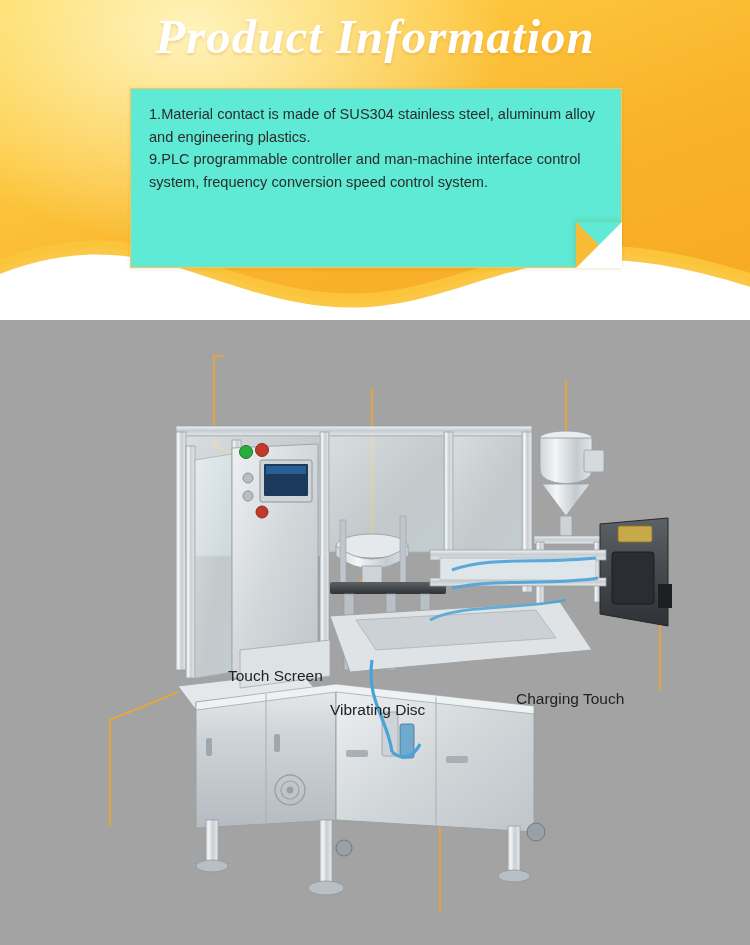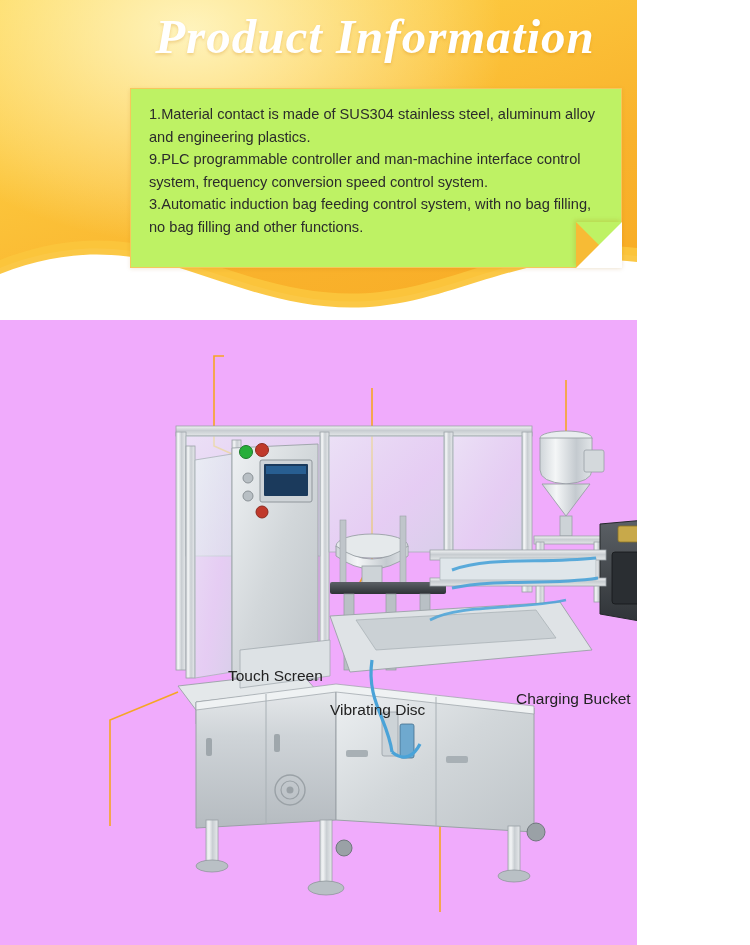--- a/index.html
+++ b/index.html
@@ -8,21 +8,21 @@
   }
   body {
     width: 750px;
     height: 945px;
     font-family: "Liberation Sans", sans-serif;
     background: #ffffff;
     overflow: hidden;
   }
   .page {
     position: relative;
-    width: 637px;
+    width: 750px;
     height: 945px;
     overflow: hidden;
   }
 
   
   .banner {
     position: absolute;
     left: 0; top: 0;
     width: 750px;
     height: 320px;
@@ -56,21 +56,21 @@
     letter-spacing: 1px;
     text-shadow: 0 2px 3px rgba(200,120,0,0.25);
   }
 
   
   .card {
     position: absolute;
     left: 130px; top: 88px;
     width: 490px;
     height: 178px;
-    background: #bef264;
+    background: #5eead4;
     border: 1px solid #f6c85b;
     box-shadow: 0 1px 4px rgba(170,110,0,0.15);
   }
   .card-fold {
     position: absolute;
     right: -1px;
     bottom: -1px;
     width: 0; height: 0;
     border-left: 46px solid #f7bb35;
     border-top: 46px solid transparent;
@@ -93,21 +93,21 @@
     color: #2b2b2b;
   }
   .card-text p { margin: 0; }
 
   
   .product-area {
     position: absolute;
     left: 0; top: 320px;
     width: 750px;
     height: 625px;
-    background: #f0abfc;
+    background: #a3a3a3;
   }
   .machine-svg { position: absolute; left: 0; top: 0; }
 
   .callout-label {
     position: absolute;
     font-size: 15.5px;
     color: #222222;
     white-space: nowrap;
     line-height: 20px;
   }
@@ -128,21 +128,20 @@
     <svg class="banner-wave" viewBox="0 0 770 90" preserveAspectRatio="none">
       <path d="M0,34 C70,4 130,4 196,26 C258,46 318,70 390,62 C462,54 520,18 596,16 C660,14 720,30 770,46 L770,90 L0,90 Z" fill="#ffffff"></path>
       <path d="M0,26 C70,-4 130,-4 196,18 C258,38 318,62 390,54 C462,46 520,10 596,8 C660,6 720,22 770,38 L770,52 C720,36 660,20 596,22 C520,24 462,60 390,68 C318,76 258,52 196,32 C130,10 70,10 0,40 Z" fill="#fbc53c" opacity="0.95"></path>
     </svg>
   </div>
 
   <div class="card">
     <div class="card-text">
       <p>1.Material contact is made of SUS304 stainless steel, aluminum alloy and engineering plastics.</p>
       <p>9.PLC programmable controller and man-machine interface control system, frequency conversion speed control system.</p>
-      <p>3.Automatic induction bag feeding control system, with no bag filling, no bag filling and other functions.</p>
     </div>
     <div class="card-fold"></div>
     <div class="card-fold-inner"></div>
   </div>
 
   <div class="product-area">
 
     <svg class="machine-svg" width="750" height="625" viewBox="0 0 750 625">
       <defs>
         <linearGradient id="steelV" x1="0" y1="0" x2="1" y2="0">
@@ -292,16 +291,16 @@
       <rect x="508" y="506" width="12" height="46" fill="url(#steelV)" stroke="#9aa1a6" stroke-width="0.8"></rect>
       <ellipse cx="212" cy="546" rx="16" ry="6" fill="#b9c0c5" stroke="#8f979c" stroke-width="0.8"></ellipse>
       <ellipse cx="326" cy="568" rx="18" ry="7" fill="#b9c0c5" stroke="#8f979c" stroke-width="0.8"></ellipse>
       <ellipse cx="514" cy="556" rx="16" ry="6" fill="#b9c0c5" stroke="#8f979c" stroke-width="0.8"></ellipse>
       <circle cx="536" cy="512" r="9" fill="#9aa1a6" stroke="#70787d" stroke-width="1"></circle>
       <circle cx="344" cy="528" r="8" fill="#9aa1a6" stroke="#70787d" stroke-width="1"></circle>
     </svg>
 
     <div class="callout-label lbl-touch">Touch Screen</div>
     <div class="callout-label lbl-vibrating">Vibrating Disc</div>
-    <div class="callout-label lbl-charging">Charging Bucket</div>
+    <div class="callout-label lbl-charging">Charging Touch</div>
 
   </div>
 </div>
 
 </body></html>

